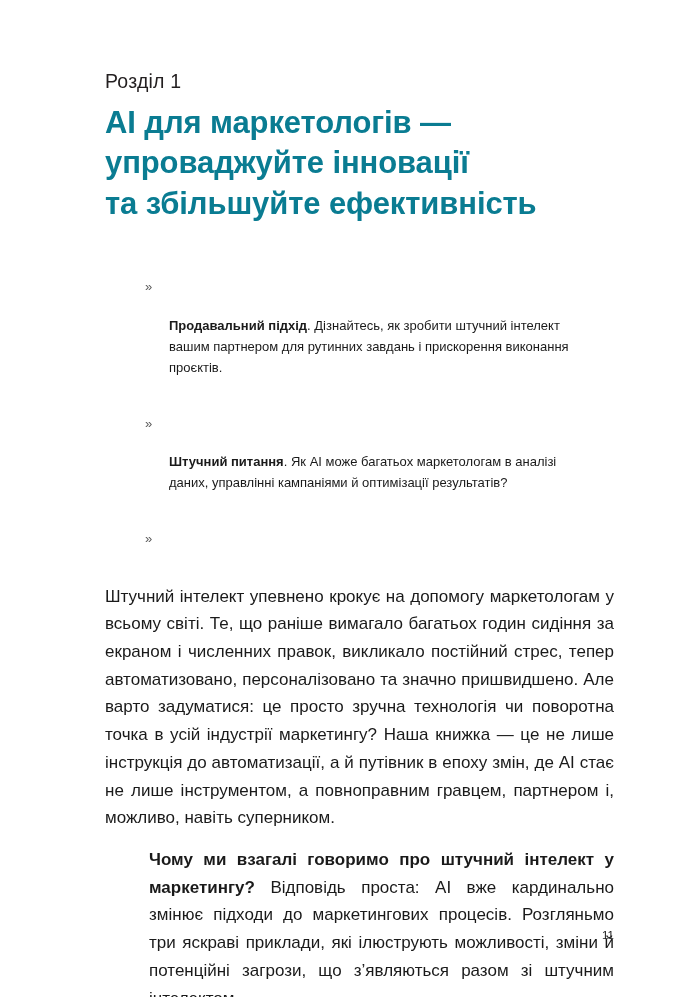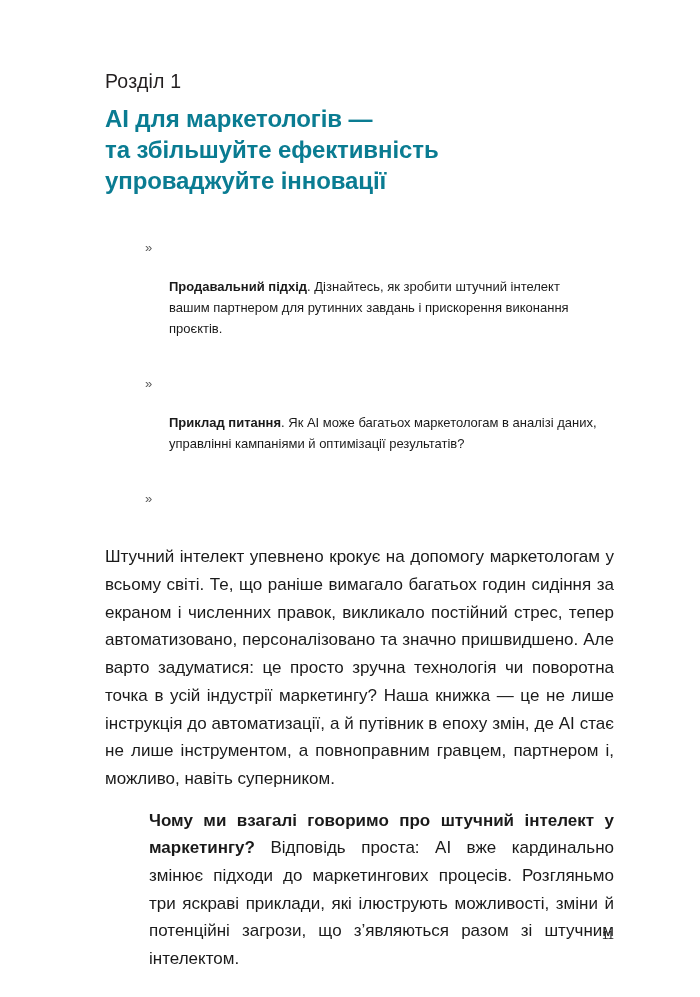--- a/index.html
+++ b/index.html
@@ -23,26 +23,26 @@
     padding: 70px 86px 58px 105px;
   }
   .chapter-label {
     font-size: 19.5px;
     color: #231f20;
     letter-spacing: 0.2px;
     margin: 0 0 10px 0;
     font-weight: 400;
   }
   .chapter-title {
-    font-size: 24px;
+    font-size: 31px;
     font-weight: 700;
     color: #0a7c92;
     line-height: 1.30;
     letter-spacing: -0.1px;
-    margin: 0 0 40px 0;
+    margin: 0 0 52px 0;
     max-width: 520px;
   }
   .chapter-title .line {
     display: block;
   }
   .bullets {
     margin: 0 0 34px 0;
     padding: 0 10px 0 40px;
   }
   .bullet {
@@ -96,34 +96,34 @@
 </style>
 </head>
 <body>
 
 <div class="page">
 
   <p class="chapter-label">Розділ 1</p>
 
   <h1 class="chapter-title">
     <span class="line">AI для маркетологів —</span>
+    <span class="line">упроваджуйте інновації</span>
     <span class="line">та збільшуйте ефективність</span>
-    <span class="line">упроваджуйте інновації</span>
   </h1>
 
   <div class="bullets">
 
     <div class="bullet">
       <span class="bullet-mark">»</span>
       <p class="bullet-text"><b>Продавальний підхід</b><span>. Дізнайтесь, як зробити штучний інтелект вашим партнером для рутинних завдань і прискорення виконання проєктів.</span></p>
     </div>
 
     <div class="bullet">
       <span class="bullet-mark">»</span>
-      <p class="bullet-text"><b>Приклад питання</b><span>. Як AI може багатьох маркетологам в аналізі даних, управлінні кампаніями й оптимізації результатів?</span></p>
+      <p class="bullet-text"><b>Штучний питання</b><span>. Як AI може багатьох маркетологам в аналізі даних, управлінні кампаніями й оптимізації результатів?</span></p>
     </div>
 
     <div class="bullet">
       <span class="bullet-mark">»</span>
     </div>
 
   </div>
 
   <p class="body-par"><span>Штучний інтелект упевнено крокує на допомогу маркетологам у всьому світі. Те, що раніше вимагало багатьох годин сидіння за екраном і численних правок, викликало постійний стрес, тепер автоматизовано, персоналізовано та значно пришвидшено. Але варто задуматися: це просто зручна технологія чи поворотна точка в усій індустрії маркетингу? Наша книжка — це не лише інструкція до автоматизації, а й путівник в епоху змін, де AI стає не лише інструментом, а повноправним гравцем, партнером і, можливо, навіть суперником.</span></p>
 

